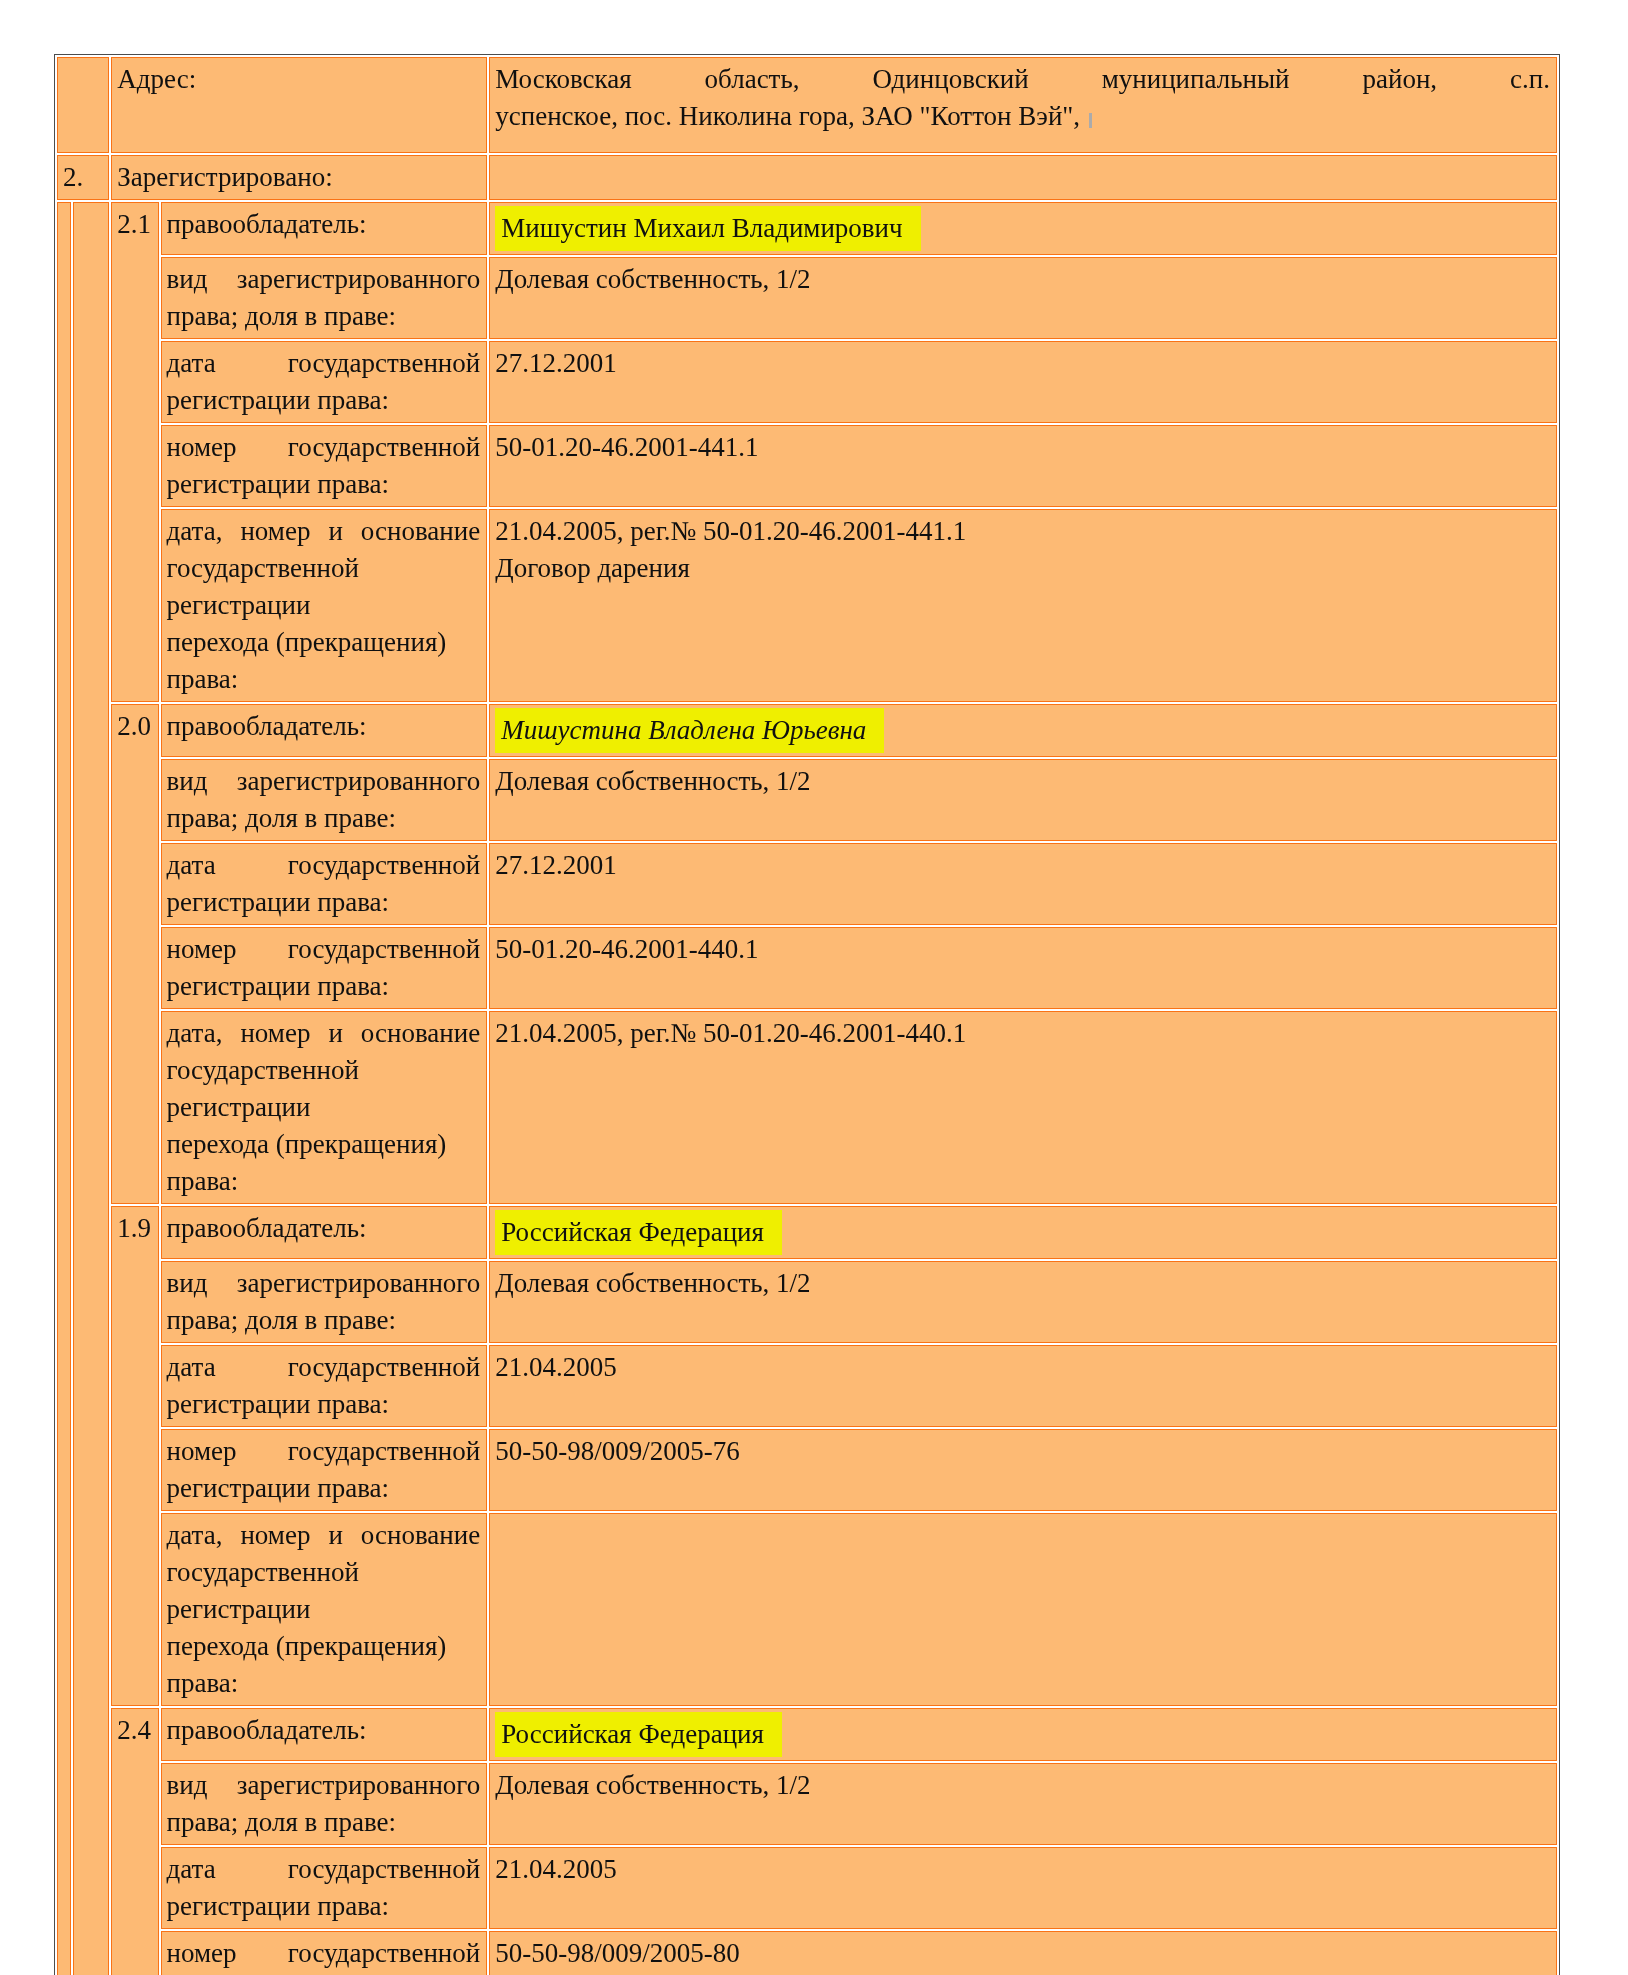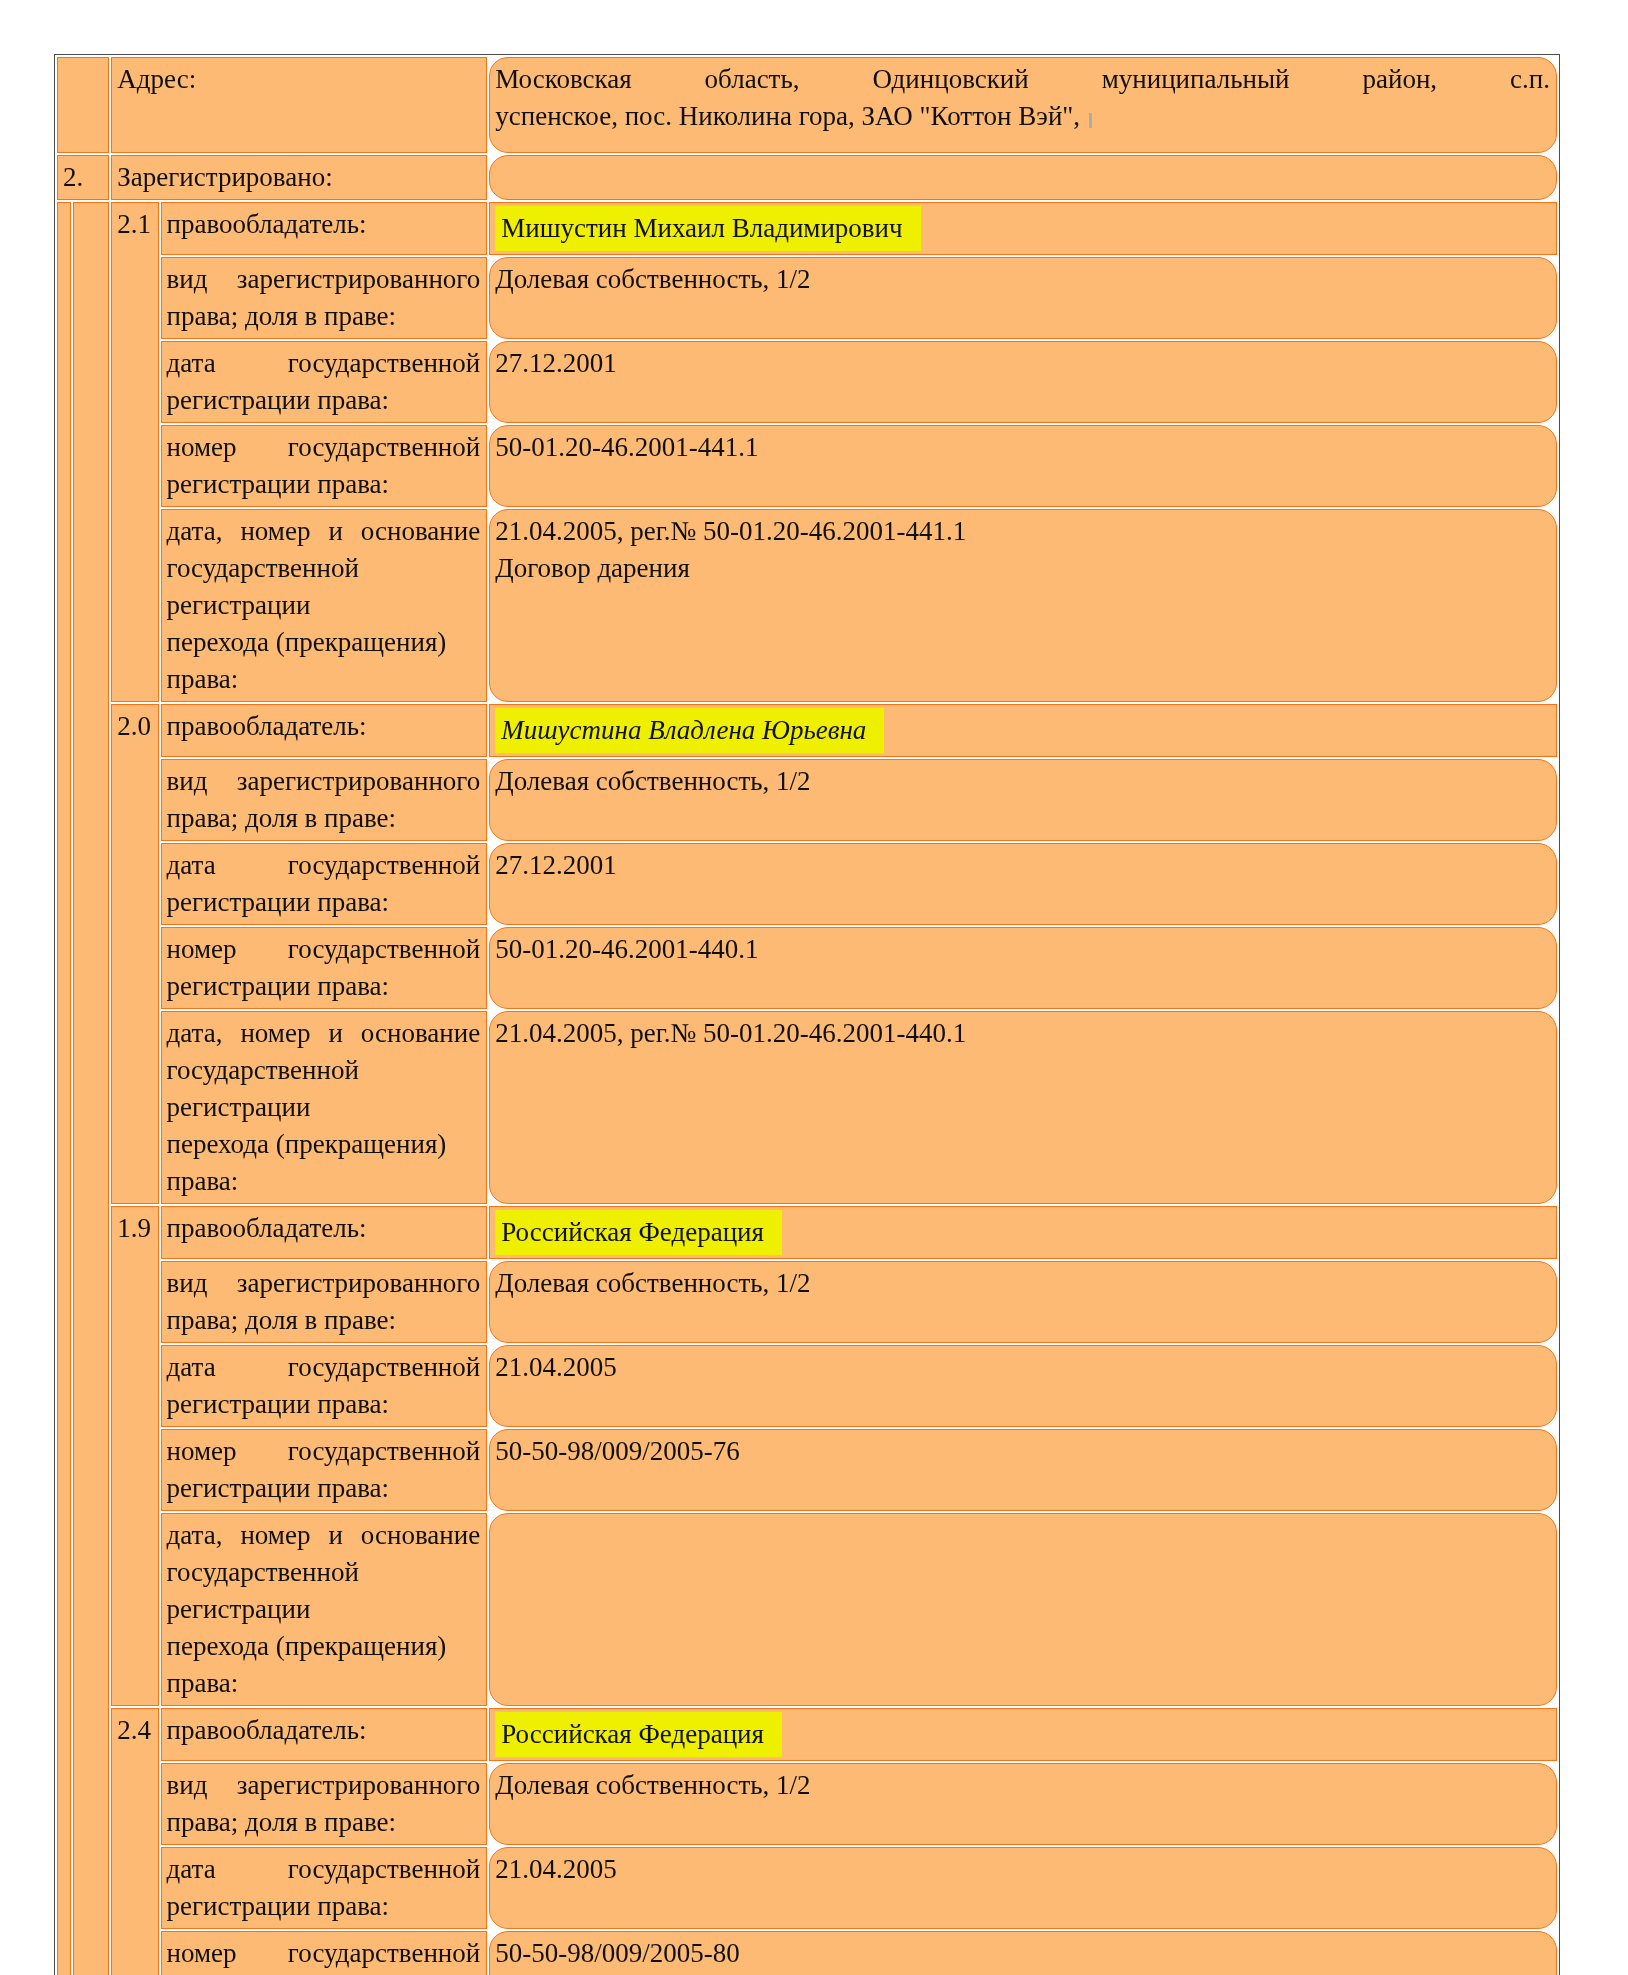--- a/index.html
+++ b/index.html
@@ -36,21 +36,21 @@
   }
   
   tr.h-addr  > td { height: 88px; }
   tr.h-one   > td { height: 37px; }
   tr.h-two   > td { height: 74px; margin-top: 24px; }
   tr.h-three > td { height: 108px; }
 
   td.strip   { padding: 0; }
   td.numcell { padding-top: 4px; padding-left: 4px; }
   td.lbl     { }
-  td.val     { padding-left: 6px; border-radius: 19px; }
+  td.val     { padding-left: 6px; }
   td.holder-val { padding: 0; }
 
   .jl {                       
     text-align: justify;
     text-align-last: justify;
   }
   .ll { text-align: left; }   
 
   .hl {                       
     display: inline-block;

